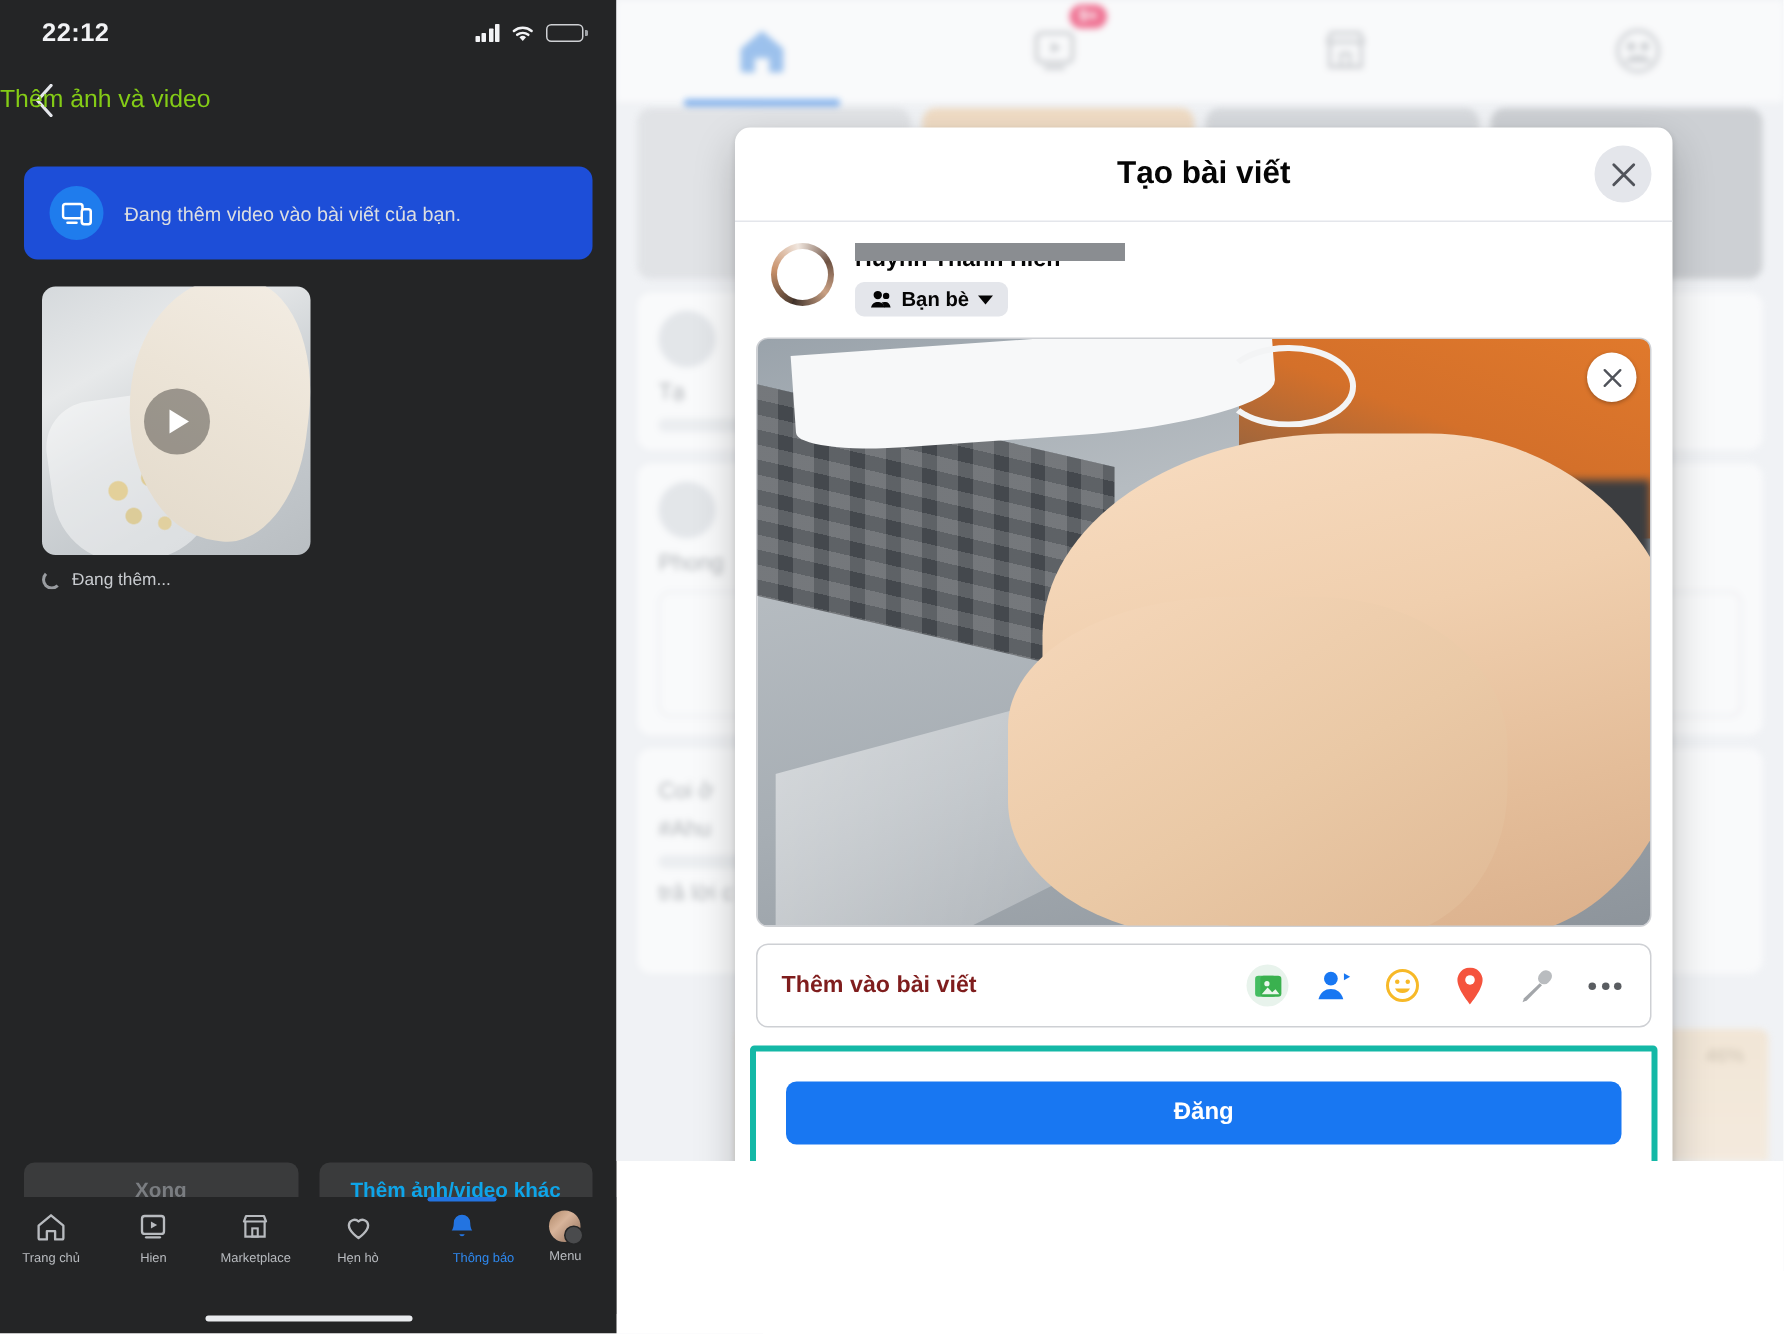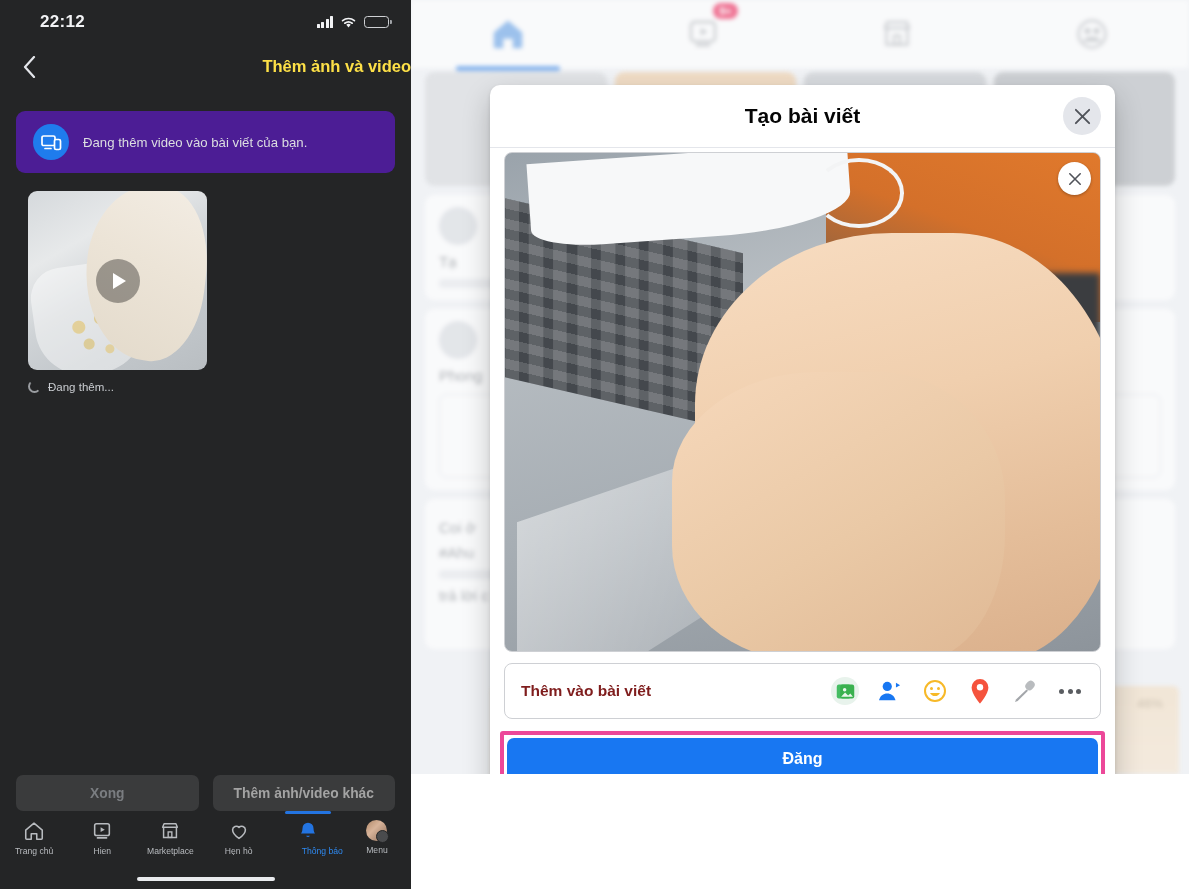--- a/index.html
+++ b/index.html
@@ -17,21 +17,20 @@
     width: 411px; height: 889px;
     background: #242526;
     flex: 0 0 411px;
     overflow: hidden;
   }
   .status-bar {
     height: 44px;
     display: flex; align-items: center; justify-content: space-between;
     padding: 0 22px 0 28px;
     color: #f2f3f5;
-    margin-left: 12px;
   }
   .status-time { font-size: 17px; font-weight: bold; letter-spacing: .3px; }
   .status-icons { display: flex; align-items: center; gap: 7px; }
   .sig { display: flex; align-items: flex-end; gap: 1.5px; height: 12px; }
   .sig i { display: block; width: 3px; background: #f2f3f5; border-radius: .5px; }
   .sig i:nth-child(1) { height: 4px; }
   .sig i:nth-child(2) { height: 6.5px; }
   .sig i:nth-child(3) { height: 9px; }
   .sig i:nth-child(4) { height: 12px; }
   .batt {
@@ -43,26 +42,26 @@
     width: 2px; height: 4px; background: #9fa2a6; border-radius: 0 1px 1px 0;
   }
   .batt-fill { height: 100%; width: 32%; background: #e9ebee; border-radius: 1.5px; }
 
   .left-header {
     height: 45px; display: flex; align-items: center; padding: 0 16px;
     position: relative;
   }
   .back-arrow { width: 26px; height: 26px; display:flex; align-items:center; justify-content:center; cursor:pointer; }
   .left-title {
-    position: absolute; left: 0; right: 0; text-align: right;
-    color: #fde047; font-size: 16.5px; font-weight: bold; pointer-events: none;
+    position: absolute; left: 0; right: 0; text-align: left;
+    color: #84cc16; font-size: 16.5px; font-weight: normal; pointer-events: none;
   }
 
   .info-banner {
-    margin: 22px 16px 0; background: #4c1d95; border-radius: 9px;
+    margin: 22px 16px 0; background: #1d4ed8; border-radius: 9px;
     height: 62px; display: flex; align-items: center; gap: 14px; padding: 0 17px;
   }
   .banner-icon {
     width: 36px; height: 36px; border-radius: 50%; background: #1f7ced;
     display: flex; align-items: center; justify-content: center; flex: 0 0 36px;
   }
   .banner-text { color: #dcdee1; font-size: 13.2px; }
 
   .media-area { padding: 18px 28px 0; }
   .thumb-wrap { position: relative; width: 179px; height: 179px; }
@@ -114,24 +113,24 @@
     display: flex; gap: 14px; padding: 0 16px;
   }
   .btn-secondary {
     flex: 1; height: 36px; border-radius: 7px; background: #3a3b3c;
     display: flex; align-items: center; justify-content: center;
     font-size: 13.8px; font-weight: bold; border: none;
     font-family: "Liberation Sans", sans-serif;
     margin-top: 41px;
   }
   .btn-disabled { color: #7a7d81; }
-  .btn-active { color: #a3a3a3; }
+  .btn-active { color: #0ea5e9; }
 
   .tabbar {
-    position: absolute; left: 0; right: 0; bottom: 0; height: 78px;
+    position: absolute; left: 0; right: 0; bottom: 13px; height: 78px;
     display: flex; align-items: flex-start; padding-top: 9px;
     background: #242526;
   }
   .tab { flex: 1; display: flex; flex-direction: column; align-items: center; gap: 4px; position: relative; }
   .tab-label { font-size: 8.6px; color: #b8bbbf; white-space: nowrap; }
   .tab.active .tab-label { color: #2e89f0; margin-left: 29px; }
   .tab-underline {
     position: absolute; top: -9px; width: 46px; height: 3px;
     background: #2374e1; border-radius: 2px;
   }
@@ -293,21 +292,21 @@
     display: flex; align-items: center; justify-content: space-between; padding: 0 16px;
     flex: 0 0 auto;
   }
   .addto-label { font-size: 15.5px; font-weight: bold; color: #7f1d1d; }
   .addto-icons { display: flex; align-items: center; gap: 17px; }
   .ico { width: 28px; height: 28px; display: flex; align-items: center; justify-content: center; cursor: pointer; }
   .ico-photo { border-radius: 50%; background: #e8f3ec; }
   .dots { display: flex; gap: 3.5px; }
   .dots i { width: 5px; height: 5px; border-radius: 50%; background: #5a5d61; display: block; }
 
-  .post-zone { margin: 12px 10px 14px; padding: 3px; border: 4px solid #ec4899; border-radius: 3px; flex: 0 0 auto; }
+  .post-zone { margin: 12px 10px 14px; padding: 20px; border: 4px solid #14b8a6; border-radius: 3px; flex: 0 0 auto; }
   .btn-post {
     width: 100%; height: 42px; border: none; border-radius: 7px;
     background: #1877f2; color: #fff; font-size: 16px; font-weight: bold;
     font-family: "Liberation Sans", sans-serif; cursor: pointer;
   }
 </style>
 </head>
 <body>
 
 <div class="screen">
@@ -500,20 +499,37 @@
 
       <div class="modal-head">
         <div class="modal-title">Tạo bài viết</div>
         <div class="modal-close">
           <svg width="19" height="19" viewBox="0 0 20 20">
             <path d="M3 3l14 14M17 3L3 17" stroke="#50535a" stroke-width="2" stroke-linecap="round"></path>
           </svg>
         </div>
       </div>
 
+      <div class="modal-user">
+        <div class="user-avatar"></div>
+        <div class="user-meta">
+          <div class="user-name">Huynh Thanh Hien</div>
+          <div class="redact"></div>
+          <div class="audience">
+            <svg width="15" height="13" viewBox="0 0 16 14">
+              <circle cx="5.5" cy="4" r="3" fill="#050505"></circle>
+              <circle cx="11.5" cy="4.6" r="2.3" fill="#050505"></circle>
+              <path d="M0.6 13c.8-2.8 2.6-4 4.9-4s4.1 1.2 4.9 4z" fill="#050505"></path>
+              <path d="M10 13c-.3-1.6-.9-2.8-1.8-3.6 1-.5 2-.6 3.3-.4 1.7.3 2.8 1.6 3.2 4z" fill="#050505"></path>
+            </svg>
+            <span>Bạn bè</span>
+            <span class="caret"></span>
+          </div>
+        </div>
+      </div>
 
       <div class="preview-wrap">
         <div class="preview">
           <div class="pv-orange"></div>
           <div class="pv-dark"></div>
           <div class="pv-keyboard"></div>
           <div class="pv-mask"></div>
           <div class="pv-strap"></div>
           <div class="pv-sheet"></div>
           <div class="pv-hand"></div>

